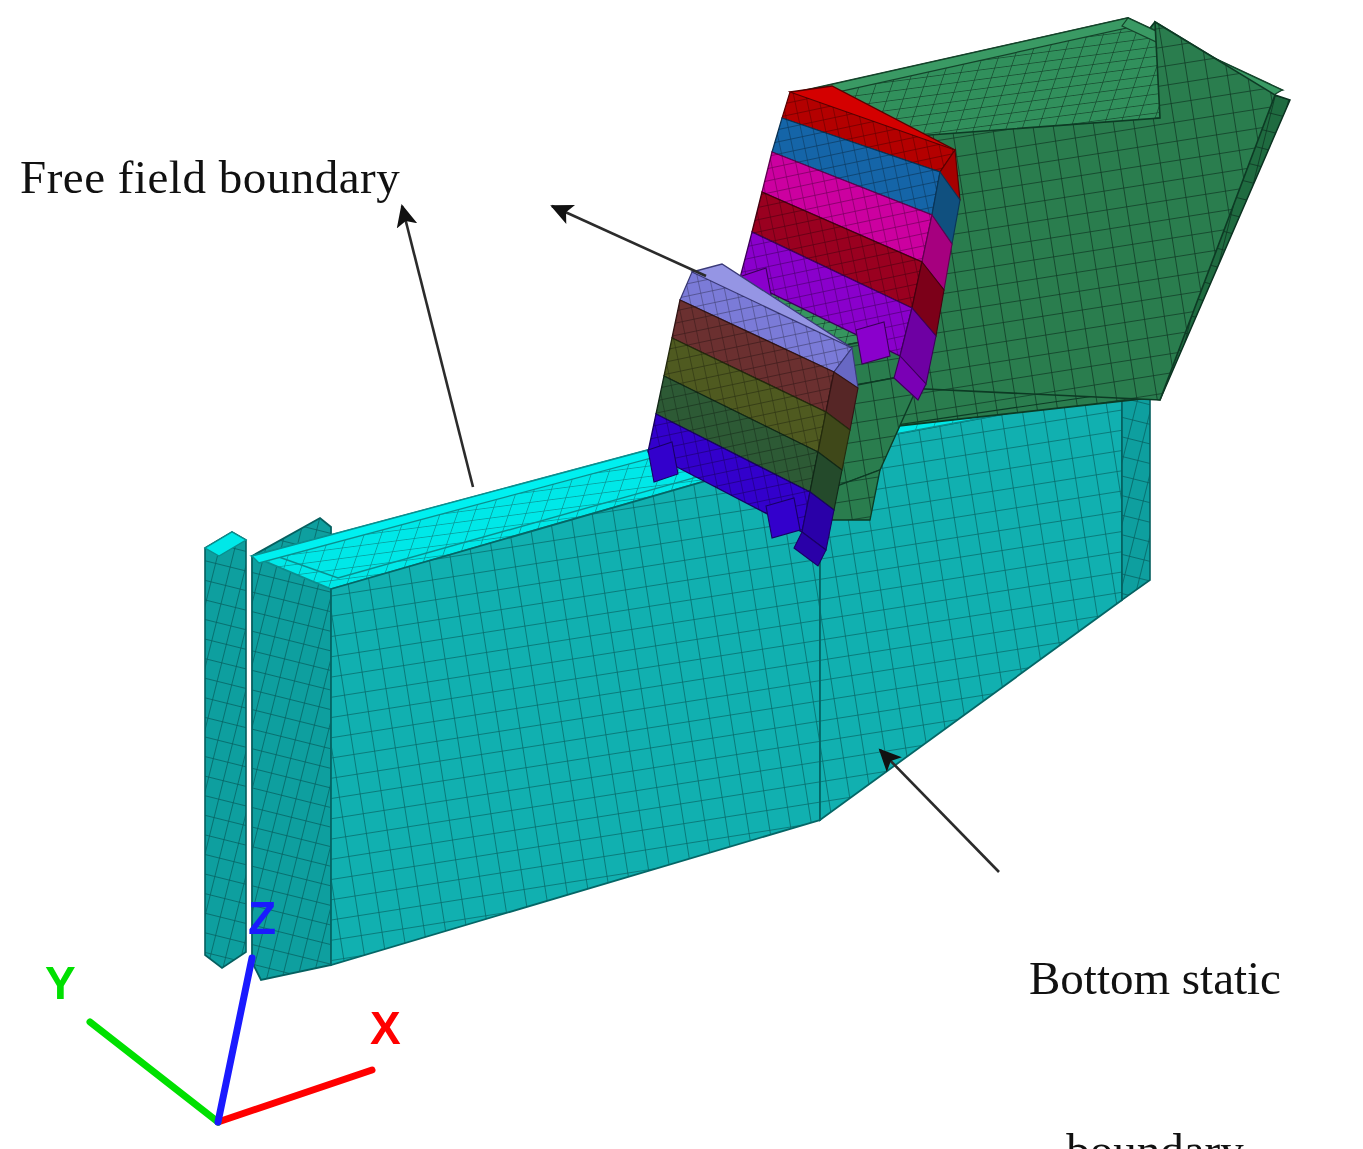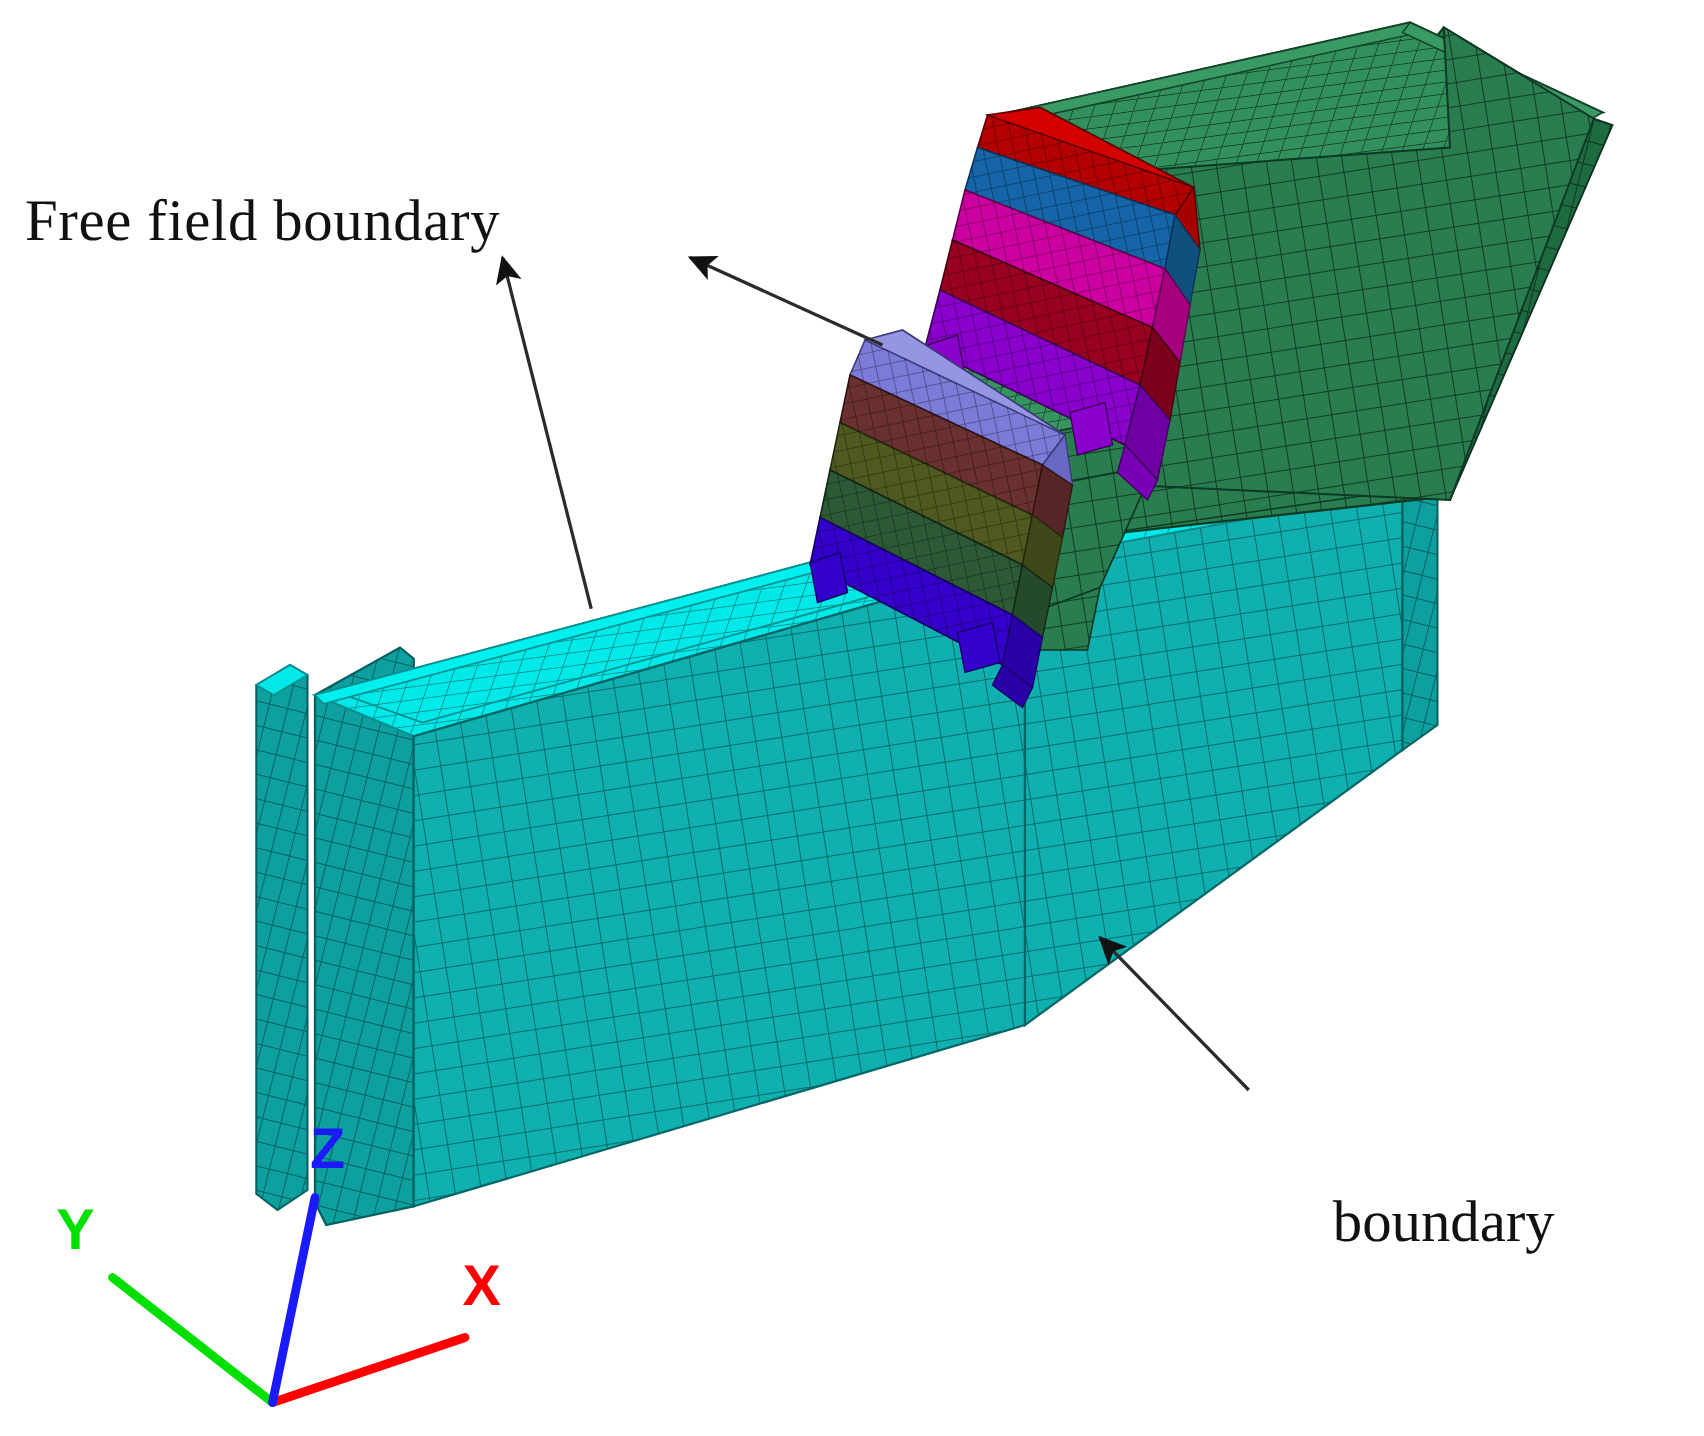--- a/index.html
+++ b/index.html
@@ -198,20 +198,21 @@
     <g stroke-linecap="round">
       <line x1="218" y1="1122" x2="372" y2="1070" stroke="#ff0000" stroke-width="7"></line>
       <line x1="218" y1="1122" x2="90" y2="1022" stroke="#00e000" stroke-width="7"></line>
       <line x1="218" y1="1122" x2="252" y2="958" stroke="#1a1aff" stroke-width="7"></line>
     </g>
   </svg>
 
   <div class="lbl" id="lbl-free">Free field boundary</div>
 
   <div class="lbl" id="lbl-bottom">
+    <div>Bottom static</div>
     <div>boundary</div>
   </div>
 
   <div class="axlbl" id="ax-x">X</div>
   <div class="axlbl" id="ax-y">Y</div>
   <div class="axlbl" id="ax-z">Z</div>
 
 </div>
 
 </body></html>

